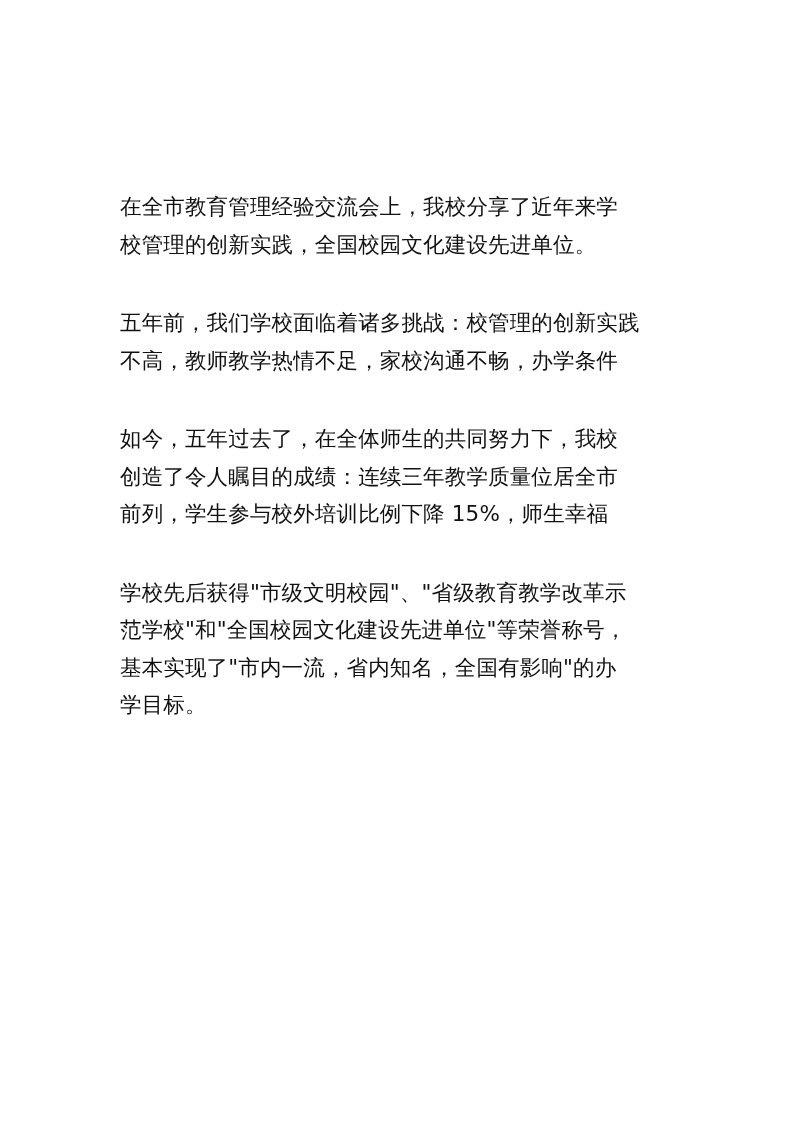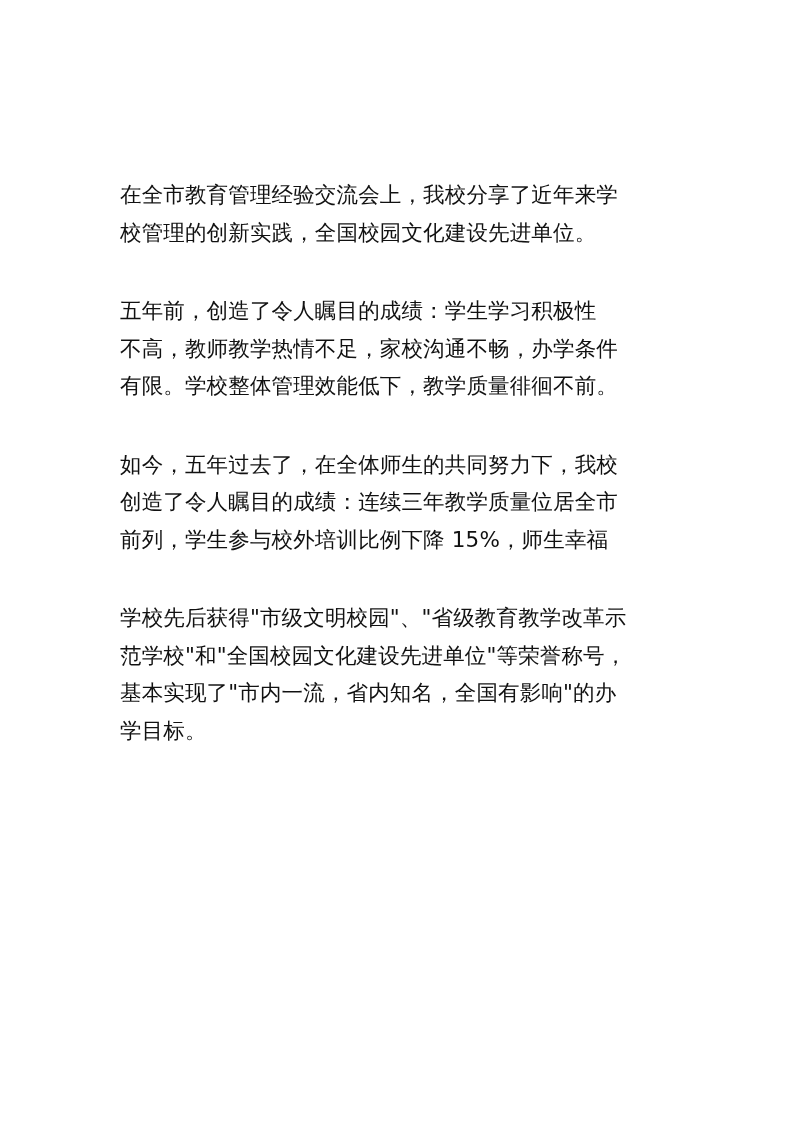--- a/index.html
+++ b/index.html
@@ -11,21 +11,21 @@
       width: 793px;
       height: 1122px;
       position: relative;
       overflow: hidden;
       font-family: "DejaVu Sans", sans-serif;
       color: #111111;
     }
     .page {
       position: absolute;
       left: 120px;
-      top: 176px;
+      top: 188px;
       width: 556px;
     }
     .para {
       margin: 0 0 41px 0;
       font-size: 21.5px;
       line-height: 37.5px;
       letter-spacing: 0.15px;
       white-space: nowrap;
     }
     .line {
@@ -35,23 +35,22 @@
   </style>
 </head>
 <body>
 
 <div class="page">
   <p class="para">
     <span class="line">在全市教育管理经验交流会上，我校分享了近年来学</span>
     <span class="line">校管理的创新实践，全国校园文化建设先进单位。</span>
   </p>
   <p class="para">
-    <span class="line">五年前，创造了令人瞩目的成绩：学生学习积极性</span>
+    <span class="line">五年前，我们学校面临着诸多挑战：校管理的创新实践</span>
     <span class="line">不高，教师教学热情不足，家校沟通不畅，办学条件</span>
-    <span class="line">有限。学校整体管理效能低下，教学质量徘徊不前。</span>
   </p>
   <p class="para">
     <span class="line">如今，五年过去了，在全体师生的共同努力下，我校</span>
     <span class="line">创造了令人瞩目的成绩：连续三年教学质量位居全市</span>
     <span class="line">前列，学生参与校外培训比例下降 15%，师生幸福</span>
   </p>
   <p class="para">
     <span class="line">学校先后获得"市级文明校园"、"省级教育教学改革示</span>
     <span class="line">范学校"和"全国校园文化建设先进单位"等荣誉称号，</span>
     <span class="line">基本实现了"市内一流，省内知名，全国有影响"的办</span>

